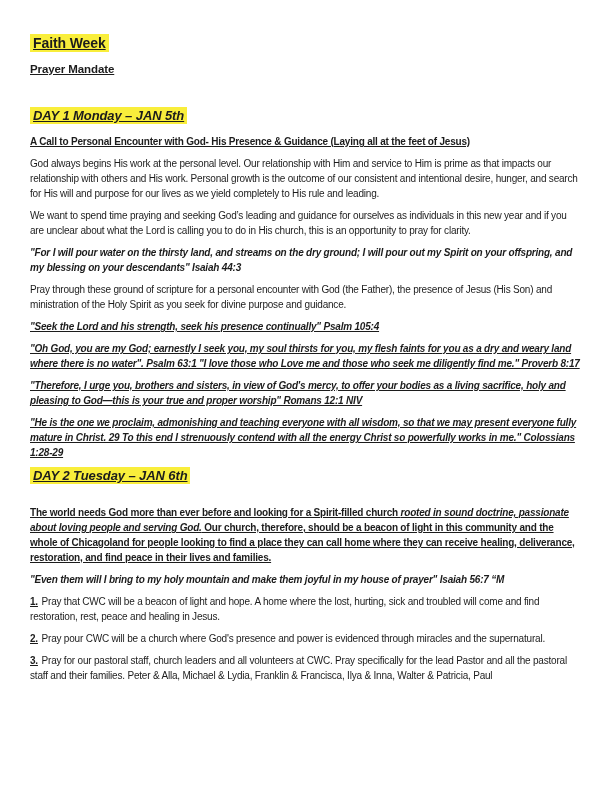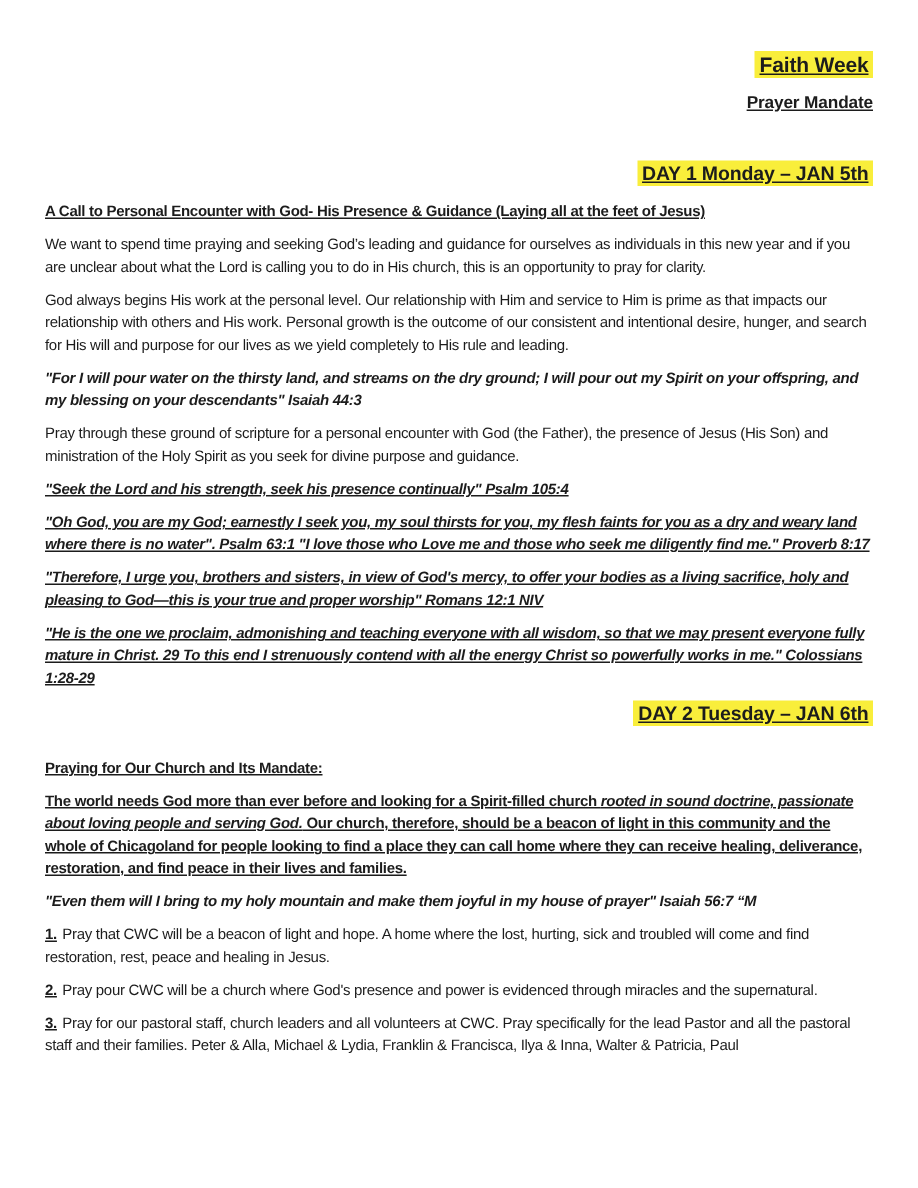--- a/index.html
+++ b/index.html
@@ -16,67 +16,66 @@
     box-sizing: border-box;
     padding: 34px 30px 0 30px;
     overflow: hidden;
     font-family: "Liberation Sans", "DejaVu Sans", sans-serif;
     color: var(--txt, #1c1c1c);
     font-size: 10px;
     letter-spacing: -0.2px;
     line-height: 15px;
   }
   p { margin: 0 0 7px 0; }
-  .center { text-align: right; }
+  .center { text-align: left; }
   .b { font-weight: bold; }
   .i { font-style: italic; }
   .u { text-decoration: underline; text-decoration-color: var(--txt, #1c1c1c); }
   .hl { background: var(--hl, #f9ee3b); padding: 1px 3px; }
   .title-line { font-size: 14px; line-height: 18px; margin-bottom: 9px; letter-spacing: -0.1px; }
   .head-line  { font-size: 11.5px; line-height: 16px; margin-bottom: 9px; letter-spacing: -0.1px; }
   .subtitle-line { margin-bottom: 30px; }
-  .day-line { font-size: 13px; line-height: 18px; margin: 4px 0 9px 0; letter-spacing: -0.1px; }
+  .day-line { font-size: 13px; line-height: 18px; margin: 4px 0 9px 0; letter-spacing: -0.1px; font-style: italic; }
   .day2-line { margin: 2px 0 20px 0; }
   .sub-heading { font-size: 10px; }
   .quote { }
   .num { padding-right: 1px; }
 </style>
 </head>
 <body>
 
 <div class="page">
 
   <p class="center title-line"><span class="hl b u">Faith Week</span></p>
 
 
   <p class="center head-line subtitle-line"><span class="b u">Prayer Mandate</span></p>
 
   <p class="center day-line"><span class="hl b u">DAY 1 Monday – JAN 5th</span></p>
 
   <p class="b u sub-heading">A Call to Personal Encounter with God- His Presence &amp; Guidance (Laying all at the feet of Jesus) </p>
 
+  <p>God always begins His work at the personal level. Our relationship with Him and service to Him is prime as that impacts our relationship with others and His work. Personal growth is the outcome of our consistent and intentional desire, hunger, and search for His will and purpose for our lives as we yield completely to His rule and leading.</p>
+
   <p>We want to spend time praying and seeking God’s leading and guidance for ourselves as individuals in this new year and if you are unclear about what the Lord is calling you to do in His church, this is an opportunity to pray for clarity.</p>
-
-  <p>God always begins His work at the personal level. Our relationship with Him and service to Him is prime as that impacts our relationship with others and His work. Personal growth is the outcome of our consistent and intentional desire, hunger, and search for His will and purpose for our lives as we yield completely to His rule and leading.</p>
 
   <p class="b i quote">"For I will pour water on the thirsty land, and streams on the dry ground; I will pour out my Spirit on your offspring, and my blessing on your descendants" Isaiah 44:3</p>
 
   <p>Pray through these ground of scripture for a personal encounter with God (the Father), the presence of Jesus (His Son) and ministration of the Holy Spirit as you seek for divine purpose and guidance.</p>
 
   <p class="b i u quote">"Seek the Lord and his strength, seek his presence continually" Psalm 105:4 </p>
 
   <p class="b i u quote">"Oh God, you are my God; earnestly I seek you, my soul thirsts for you, my flesh faints for you as a dry and weary land where there is no water". Psalm 63:1 "I love those who Love me and those who seek me diligently find me." Proverb 8:17</p>
 
   <p class="b i u quote">"Therefore, I urge you, brothers and sisters, in view of God's mercy, to offer your bodies as a living sacrifice, holy and pleasing to God—this is your true and proper worship" Romans 12:1 NIV </p>
 
   <p class="b i u quote">"He is the one we proclaim, admonishing and teaching everyone with all wisdom, so that we may present everyone fully mature in Christ. 29 To this end I strenuously contend with all the energy Christ so powerfully works in me." Colossians 1:28-29</p>
 
   <p class="center day-line day2-line"><span class="hl b u">DAY 2 Tuesday – JAN 6th</span></p>
 
-  <p class="b u sub-heading">Praying for Our Church and Its Mandate: </p>
 
   <p><span class="b u">The world needs God more than ever before and looking for a Spirit-filled church </span><span class="b i u">rooted in sound doctrine, passionate about loving people and serving God.</span><span class="b u"> Our church, therefore, should be a beacon of light in this community and the whole of Chicagoland for people looking to find a place they can call home where they can receive healing, deliverance, restoration, and find peace in their lives and families. </span></p>
 
   <p class="b i quote">"Even them will I bring to my holy mountain and make them joyful in my house of prayer" Isaiah 56:7 “M</p>
 
 
   <p><span class="b u num">1.</span><span> Pray that CWC will be a beacon of light and hope. A home where the lost, hurting, sick and troubled will come and find restoration, rest, peace and healing in Jesus.</span></p>
 
   <p><span class="b u num">2.</span><span> Pray pour CWC will be a church where God's presence and power is evidenced through miracles and the supernatural.</span></p>
 

